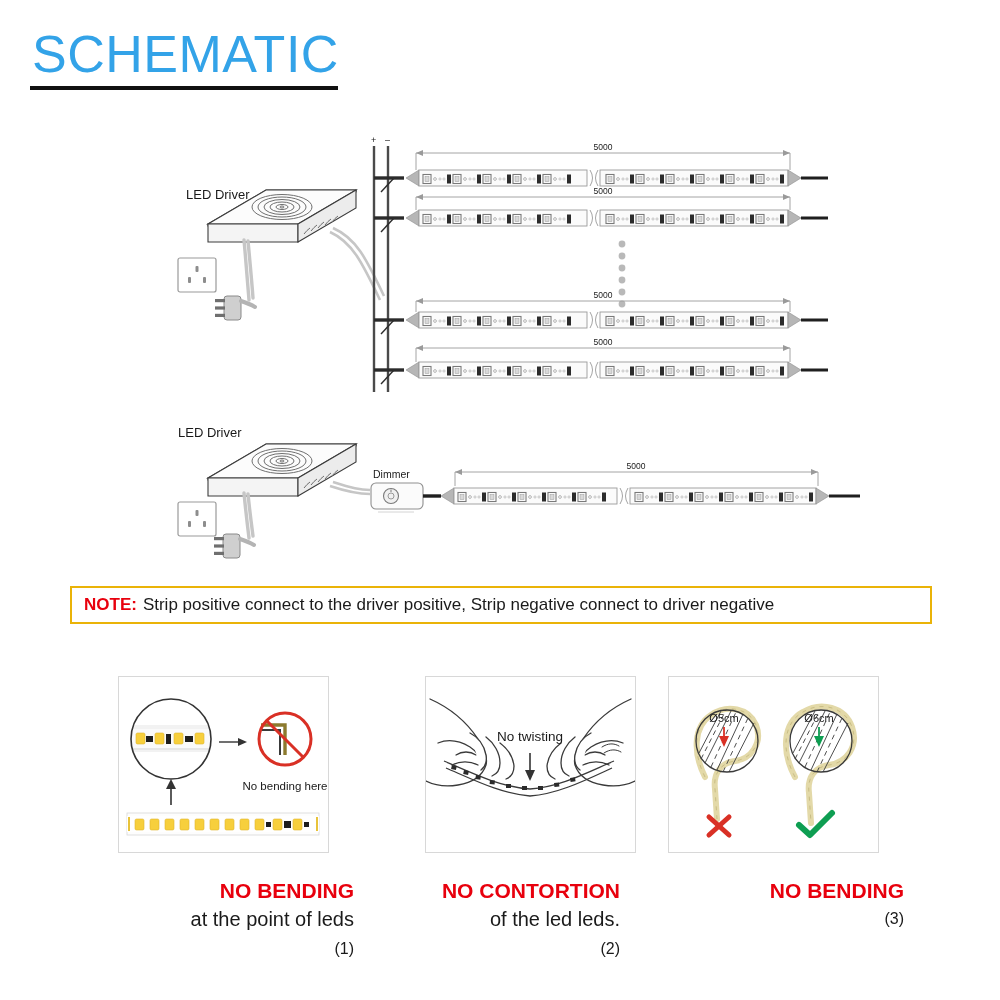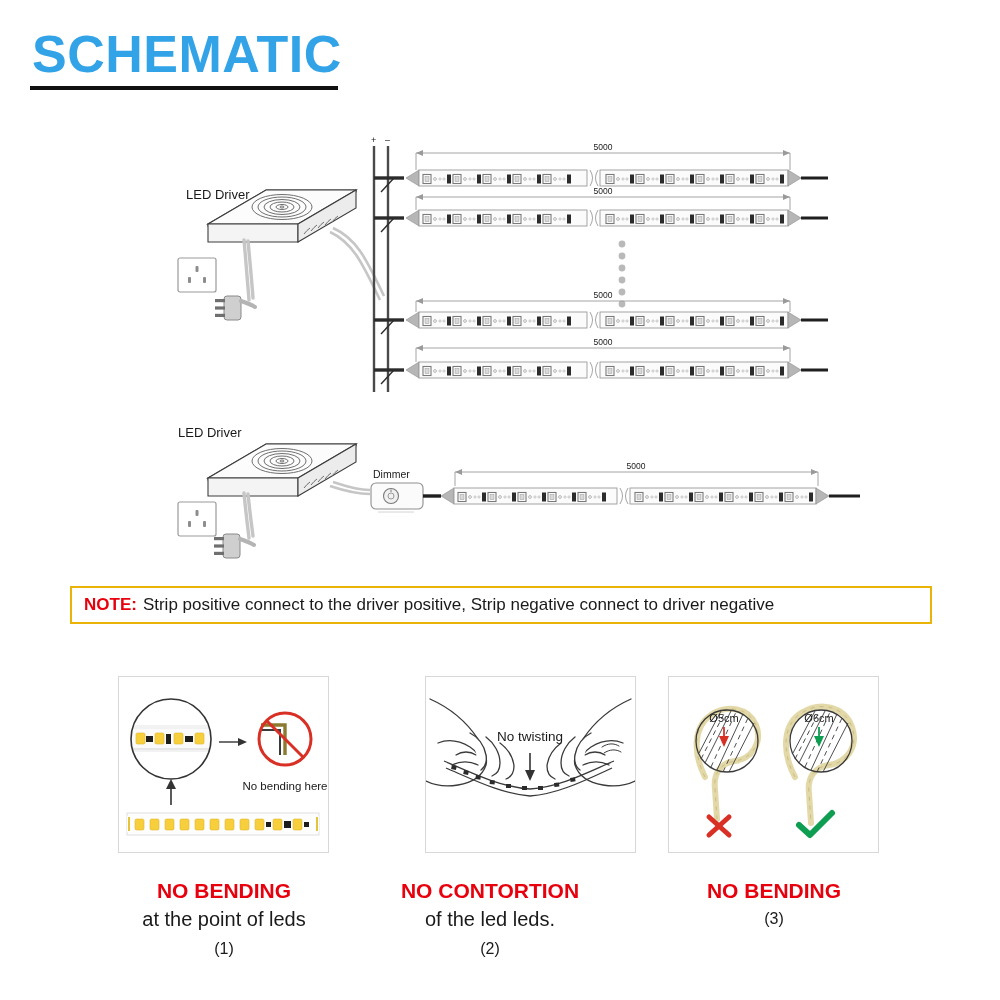--- a/index.html
+++ b/index.html
@@ -8,21 +8,21 @@
     width: 1000px; height: 1000px;
     background: #ffffff;
     font-family: "Liberation Sans", sans-serif;
     overflow: hidden;
   }
   #page { position: relative; width: 1000px; height: 1000px; }
 
   
   #title-wrap { position: absolute; left: 30px; top: 28px; }
   #title {
-    font-size: 52px; font-weight: bold; letter-spacing: 0.5px;
+    font-size: 52px; font-weight: normal; letter-spacing: 0.5px;
     color: #33a3e8; line-height: 1.0; margin: 0; padding: 0 4px 2px 2px;
   }
   #title-rule { height: 4px; background: #111111; width: 308px; margin-top: 4px; }
 
   
   .layer { position: absolute; left: 0; top: 0; }
 
   
   #note-banner {
     position: absolute; left: 70px; top: 586px; width: 862px; height: 38px;
@@ -34,21 +34,21 @@
 
   
   .panel {
     position: absolute; top: 676px; width: 211px; height: 177px;
     border: 1px solid #d8d8d8; background: #ffffff; overflow: hidden;
   }
   #panel-1 { left: 118px; }
   #panel-2 { left: 385px; margin-left: 40px; }
   #panel-3 { left: 668px; }
 
-  .caption { position: absolute; top: 878px; width: 260px; text-align: center; }
+  .caption { position: absolute; top: 878px; width: 260px; text-align: right; }
   #cap-1 { left: 94px; }
   #cap-2 { left: 360px; }
   #cap-3 { left: 644px; }
   .cap-head { color: #e8000d; font-weight: bold; font-size: 21px; line-height: 26px; }
   .cap-sub  { color: #1a1a1a; font-size: 20px; line-height: 30px; }
   .cap-num  { color: #1a1a1a; font-size: 16px; line-height: 30px; }
 
   .lbl { font-family: "Liberation Sans", sans-serif; fill: #1a1a1a; }
 </style>
 </head>

